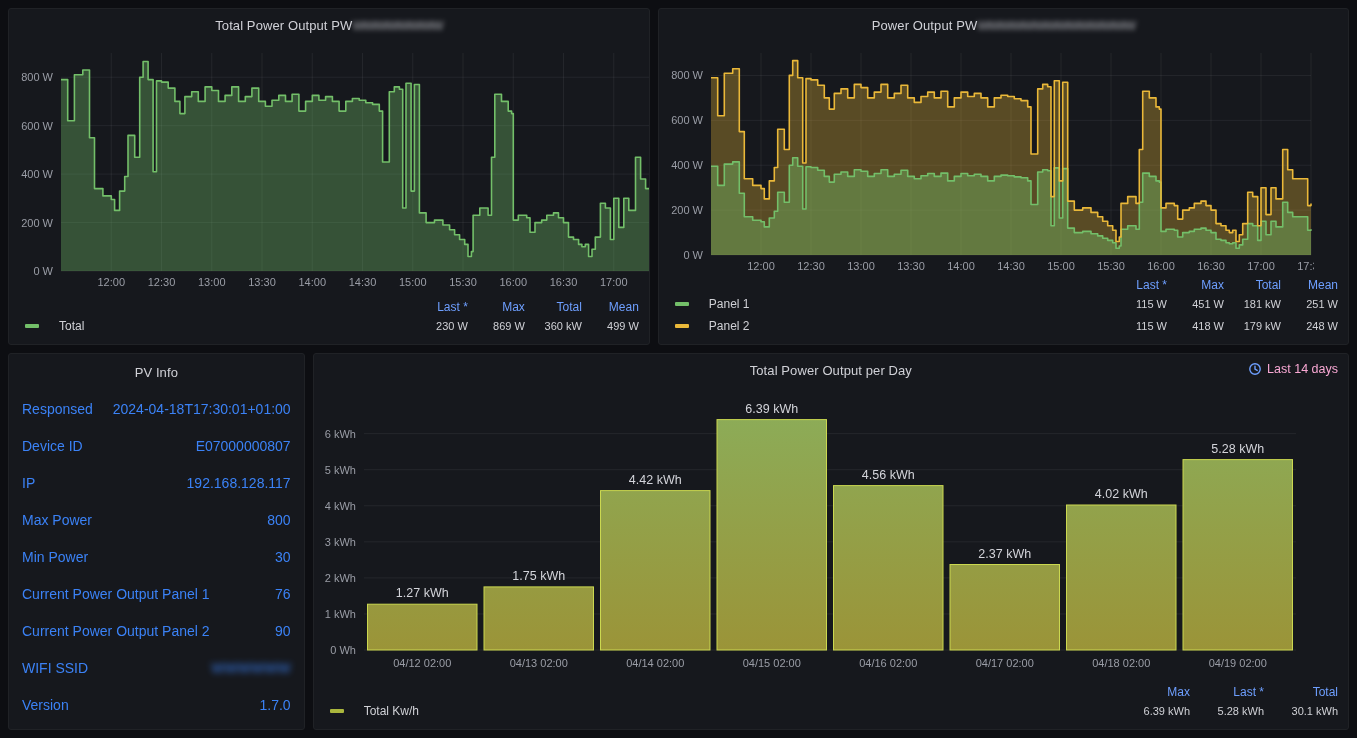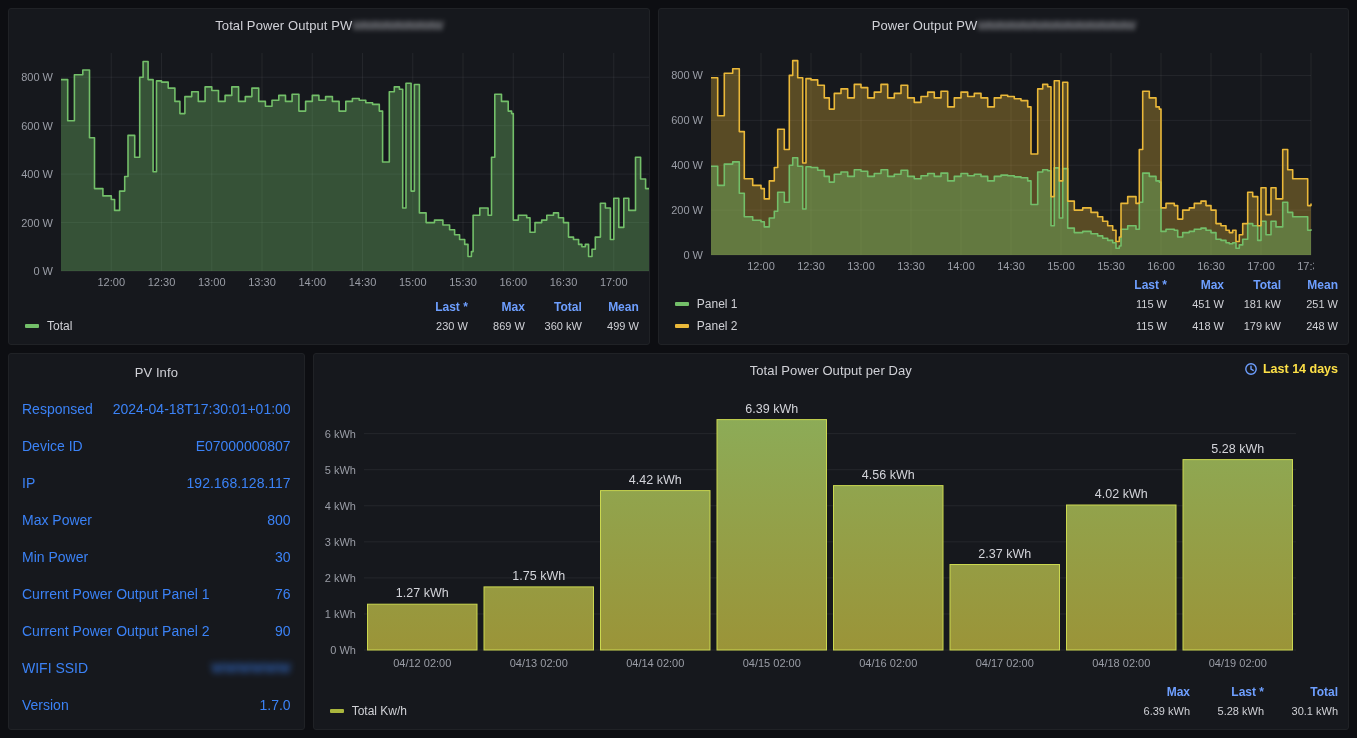--- a/index.html
+++ b/index.html
@@ -8,31 +8,31 @@
   .row { display:flex; gap:8px; }
   .row-top { height:337px; }
   .row-bottom { height:377px; }
   .panel { background:#16181d; border:1px solid #202226; border-radius:3px; display:flex; flex-direction:column; overflow:hidden; }
   .p-tl { width:676px; } .p-tr { width:728px; }
   .p-bl { width:333px; } .p-br { width:1164px; }
   .panel-header { position:relative; height:32px; flex:0 0 32px; display:flex; align-items:center; justify-content:center; }
   .panel-title { font-size:13px; font-weight:500; color:#d0d1d7; letter-spacing:.1px; }
   .redacted { filter:blur(2.6px); opacity:.8; letter-spacing:-1px; }
   .redacted-green { filter:blur(3px); opacity:.9; }
-  .time-range { position:absolute; right:10px; top:8px; display:flex; align-items:flex-start; gap:5px; color:#fde047; font-size:12.5px; font-weight:700; cursor:pointer; }
+  .time-range { position:absolute; right:10px; top:8px; display:flex; align-items:flex-start; gap:5px; color:#f9a8d4; font-size:12.5px; font-weight:400; cursor:pointer; }
   .chart-wrap { padding:0 6px; }
   svg { display:block; }
   .legend { margin-top:auto; padding:0 10px 7px 16px; }
   .lrow { display:flex; align-items:center; height:22px; }
   .lrow.lhead { height:16px; }
-  .lname { flex:1; display:flex; align-items:center; gap:8px; font-size:12px; color:#d0d1d6; }
+  .lname { flex:1; display:flex; align-items:center; gap:20px; font-size:12px; color:#d0d1d6; }
   .swatch { width:14px; height:4px; border-radius:1px; display:inline-block; }
   .lcell { width:57px; text-align:right; font-size:11px; color:#d0d1d6; }
   .lcell-bar { width:74px; }
-  .lhead .lcell { color:#6E9FFF; font-weight:700; font-size:12px; }
+  .lhead .lcell { color:#6E9FFF; font-weight:400; font-size:12px; }
   
   .pv-header { height:36px; flex:0 0 36px; display:flex; align-items:center; justify-content:center; }
   .pv-rows { display:flex; flex-direction:column; }
   .pv-row { height:37px; display:flex; align-items:center; justify-content:space-between; padding:0 13px; }
   .pv-label { font-size:14px; color:#3b82f6; }
   .pv-value { font-size:14px; font-weight:500; color:#3b82f6; text-align:right; }
 </style>
 </head>
 <body>
 

